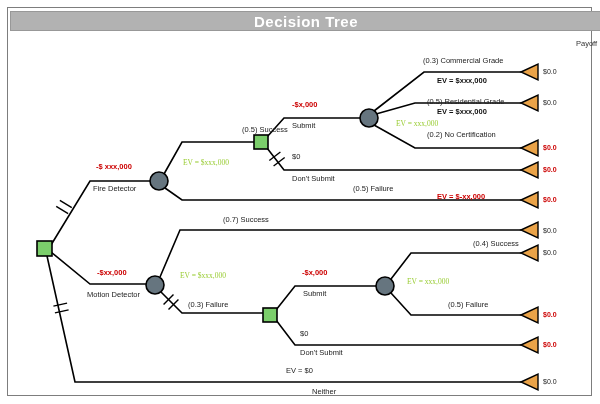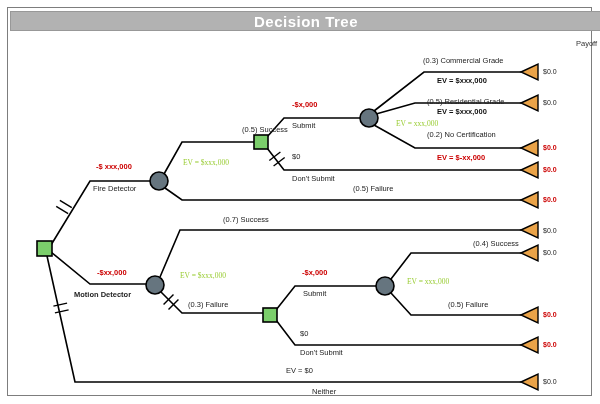--- a/index.html
+++ b/index.html
@@ -25,21 +25,21 @@
   .decision-node{fill:#7bce6b;stroke:#000000;stroke-width:1.6;}
   .chance-node{fill:#66757f;stroke:#000000;stroke-width:1.6;}
   .terminal-node{fill:#eaa348;stroke:#000000;stroke-width:1.4;}
   .lbl{
     position:absolute;font-size:7.5px;line-height:1.15;color:#222222;
     white-space:nowrap;
   }
   .cost{color:#cc0000;font-weight:bold;}
   .ev-green{color:#99cc33;font-family:Liberation Serif, serif;}
   .ev-bold{color:#111111;font-weight:bold;}
-  .ev-red{color:#cc0000;font-weight:bold;}
+  .ev-red{color:#cc0000;font-weight:bold;margin-top:39px;}
   .payoff{font-size:7px;color:#222222;}
   .payoff.neg{color:#cc0000;font-weight:bold;}
   .col-header{font-size:7.5px;color:#333333;padding-left:40px;}
 </style>
 </head>
 <body>
 
 <div class="frame"></div>
 
 <div class="titlebar">
@@ -116,21 +116,21 @@
 <div class="lbl" style="left:292px;top:175px;">Don't Submit</div>
 <div class="lbl ev-green" style="left:396px;top:120px;">EV = xxx,000</div>
 <div class="lbl" style="left:423px;top:57px;">(0.3) Commercial Grade</div>
 <div class="lbl ev-bold" style="left:437px;top:77px;">EV = $xxx,000</div>
 <div class="lbl" style="left:411px;top:98px;padding-left:16px;">(0.5) Residential Grade</div>
 <div class="lbl ev-bold" style="left:437px;top:108px;">EV = $xxx,000</div>
 <div class="lbl" style="left:427px;top:131px;">(0.2) No Certification</div>
 <div class="lbl ev-red" style="left:437px;top:154px;">EV = $-xx,000</div>
 
 <div class="lbl cost" style="left:97px;top:269px;">-$xx,000</div>
-<div class="lbl" style="left:74px;top:291px;font-weight:bold;">Motion Detector</div>
+<div class="lbl" style="left:87px;top:291px;">Motion Detector</div>
 <div class="lbl ev-green" style="left:180px;top:272px;">EV = $xxx,000</div>
 <div class="lbl" style="left:188px;top:216px;padding-left:35px;">(0.7) Success</div>
 <div class="lbl" style="left:188px;top:301px;">(0.3) Failure</div>
 <div class="lbl cost" style="left:302px;top:269px;">-$x,000</div>
 <div class="lbl" style="left:303px;top:290px;">Submit</div>
 <div class="lbl" style="left:300px;top:330px;">$0</div>
 <div class="lbl" style="left:300px;top:349px;">Don't Submit</div>
 <div class="lbl ev-green" style="left:407px;top:278px;">EV = xxx,000</div>
 <div class="lbl" style="left:445px;top:240px;margin-left:28px;">(0.4) Success</div>
 <div class="lbl" style="left:448px;top:301px;">(0.5) Failure</div>

